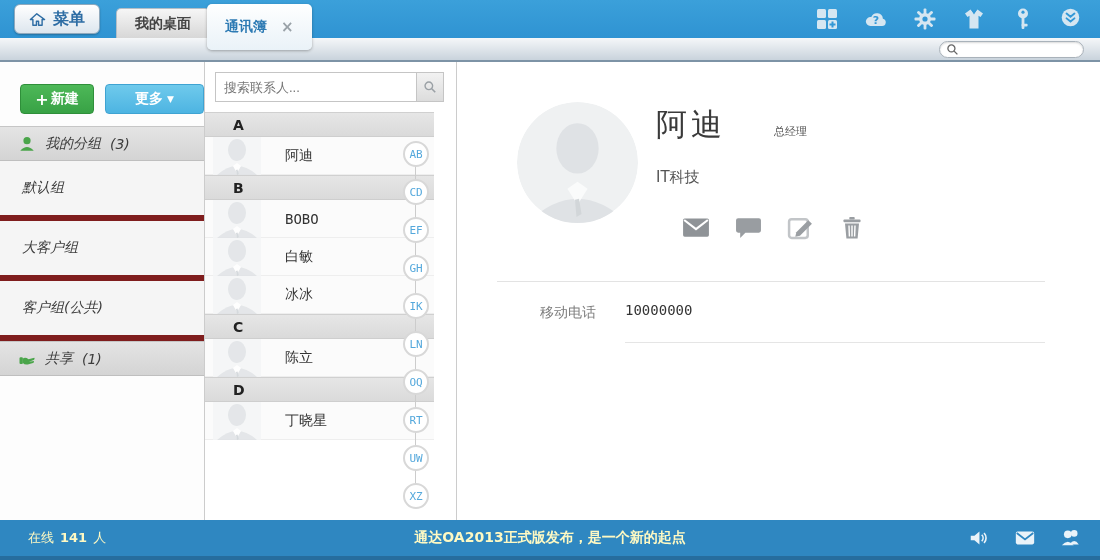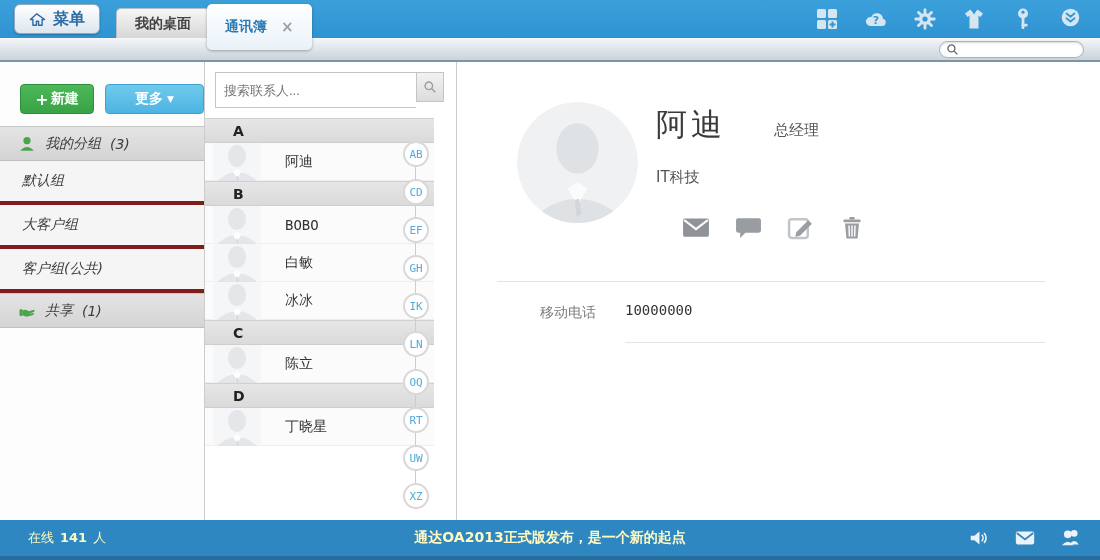--- a/index.html
+++ b/index.html
@@ -31,46 +31,46 @@
 
   
   .sidebar { width:205px; border-right:1px solid #ccc; background:#fdfdfd; flex-shrink:0; }
   .btn-row { display:flex; gap:11px; padding:22px 0 12px 20px; }
   .btn-new { width:75px; height:30px; background:linear-gradient(#4db858,#38a245); border:1px solid #2f8f3a; border-radius:4px; color:#fff; font-size:14px; font-weight:bold; display:flex; align-items:center; justify-content:center; gap:2px; cursor:pointer; }
   .btn-new .plus { font-size:16px; font-weight:bold; }
   .btn-more { width:100px; height:30px; background:linear-gradient(#6fcaec,#4db4e2); border:1px solid #3fa3d2; border-radius:4px; color:#fff; font-size:14px; font-weight:bold; display:flex; align-items:center; justify-content:center; gap:4px; cursor:pointer; }
   .btn-more .arrow { font-size:9px; }
   .sb-row { display:flex; align-items:center; font-size:14px; color:#3c3c3c; cursor:pointer;font-style:italic; }
   .sb-header { height:35px; background:linear-gradient(#e4e4e4,#d4d4d4); border-top:1px solid #c6c6c6; border-bottom:1px solid #bfbfbf; padding-left:18px; gap:9px; }
-  .sb-item { height:44px; background:#f5f5f5; border-bottom:4px solid #7f1d1d; padding-left:22px; }
+  .sb-item { height:60px; background:#f5f5f5; border-bottom:6px solid #7f1d1d; padding-left:22px; }
   .sb-icon { width:18px; height:18px; display:flex; }
   .sb-count { color:#3c3c3c; }
 
   
   .list-panel { width:252px; border-right:1px solid #ccc; background:#fff; flex-shrink:0; position:relative; }
   .list-search { display:flex; padding:10px 12px 10px 10px; }
-  .list-search input { flex:1; height:36px; border:1px solid #c5c5c5; border-right:none; padding:0 8px; font-size:13px; color:#c2410c; outline:none; }
+  .list-search input { flex:1; height:30px; border:1px solid #c5c5c5; border-right:none; padding:0 8px; font-size:13px; color:#c2410c; outline:none; }
   .list-search .ls-btn { width:28px; height:30px; background:linear-gradient(#f2f2f2,#dcdcdc); border:1px solid #c5c5c5; display:flex; align-items:center; justify-content:center; cursor:pointer; }
   .list-rows { margin-right:22px; }
   .letter-header { height:25px; background:linear-gradient(#e6e6e6,#dadada); border-top:1px solid #d0d0d0; border-bottom:1px solid #cecece; font-size:14px; font-weight:bold; color:#222; padding-left:28px; display:flex; align-items:center; }
   .contact-row { height:38px; position:relative; background:#fbfbfb; border-bottom:1px solid #eee; cursor:pointer; display:flex; align-items:center; }
   .contact-avatar { position:absolute; left:8px; top:0; width:48px; height:38px; overflow:hidden; opacity:.85; }
   .contact-name { margin-left:80px; font-size:14px; color:#333; font-family:"DejaVu Sans Mono","DejaVu Sans",monospace,sans-serif; }
   .alpha-rail { position:absolute; top:79px; right:27px; width:26px; display:flex; flex-direction:column; gap:12px; z-index:3; }
   .alpha-rail::before { content:''; position:absolute; left:12px; top:12px; bottom:12px; width:1px; background:#ccc; }
   .alpha-circle { position:relative; width:26px; height:26px; background:#fff; border:2px solid #d8d8d8; border-radius:50%; color:#54a8dc; font-size:11px; display:flex; align-items:center; justify-content:center; cursor:pointer; font-family:"DejaVu Sans Mono","DejaVu Sans",monospace,sans-serif; }
 
   
   .detail-panel { flex:1; background:#fff; padding-top:40px; }
   .profile { display:flex; padding-left:60px; }
   .big-avatar { width:121px; height:121px; border-radius:50%; overflow:hidden; flex-shrink:0; }
   .profile-info { padding-left:18px; padding-top:2px; }
   .name-row { display:flex; align-items:baseline; gap:48px; }
   .p-name { font-size:31px; color:#3a3a3a; letter-spacing:4px; }
-  .p-title { font-size:15px; color:#555; }
+  .p-title { font-size:11px; color:#555; }
   .p-company { font-size:15px; color:#555; margin-top:22px; }
   .action-row { display:flex; gap:24px; margin-top:26px; margin-left:26px; }
   .action-btn { width:28px; height:28px; cursor:pointer; display:flex; align-items:center; justify-content:center; }
   .detail-divider { height:1px; background:#e3e3e3; margin:40px 55px 0 40px; }
   .detail-fields { margin-left:40px; margin-right:55px; }
   .field-row { display:flex; padding-top:20px; }
   .field-label { width:85px; margin-left:43px; font-size:14px; color:#7d7d7d; flex-shrink:0; padding-top:2px; }
   .field-value { flex:1; font-size:14px; color:#333; border-bottom:1px solid #e5e5e5; padding-bottom:24px; font-family:"DejaVu Sans Mono","DejaVu Sans",monospace,sans-serif; }
   .field-value.link { color:#3a8bcc; cursor:pointer; }
 

